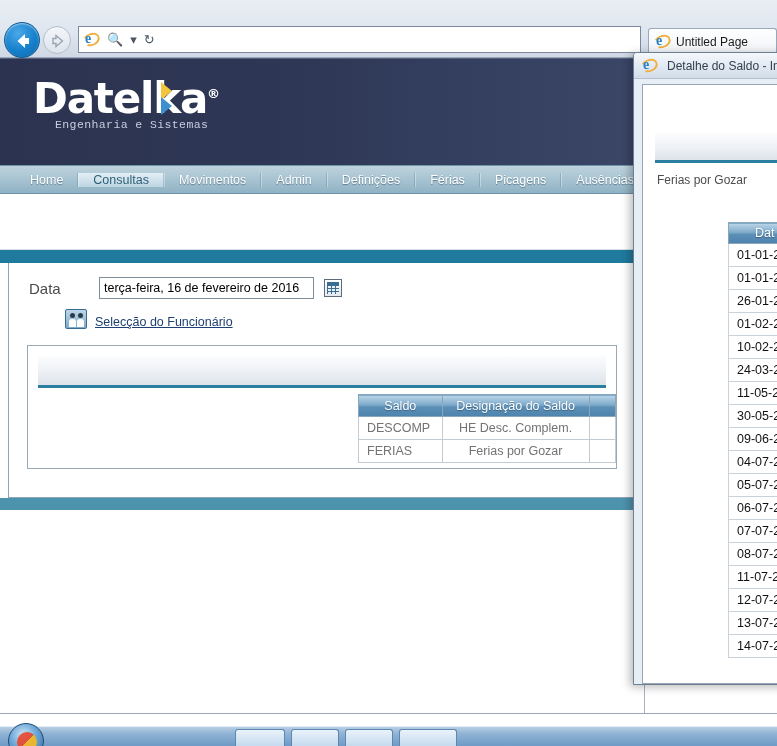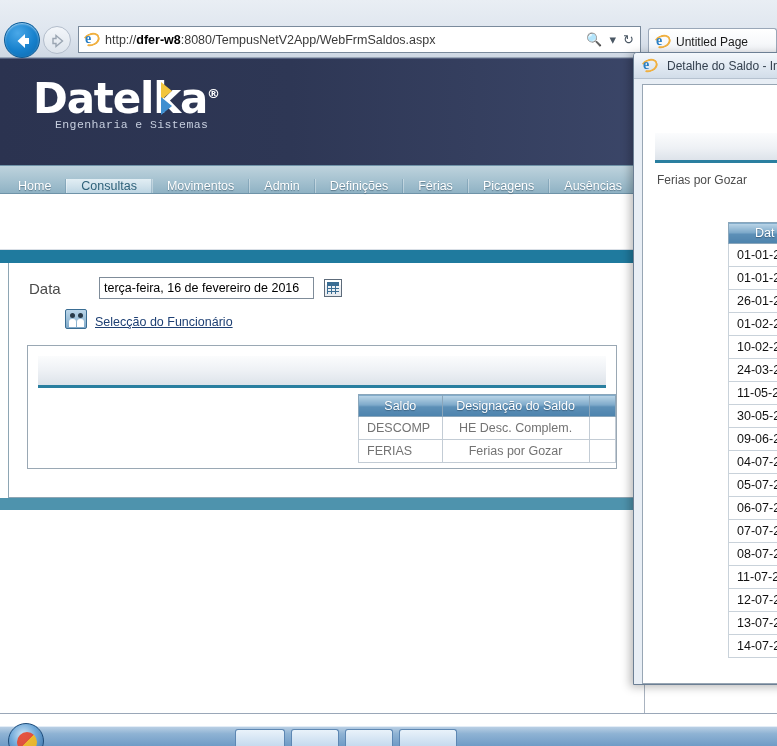--- a/index.html
+++ b/index.html
@@ -173,22 +173,22 @@
     font-family: Liberation Mono, monospace;
   }
 
   
   #app-nav {
     height: 29px;
     background: linear-gradient(to bottom, #bed3dd 0%, #a7c3d1 50%, #8fb2c4 100%);
     border-top: 1px solid #6f93a8;
     border-bottom: 1px solid #6f93a8;
     display: flex;
-    align-items: flex-end;
-    padding-left: 4px;
+    align-items: center;
+    padding-left: 16px;
   }
   .nav-item {
     display: flex; align-items: center;
     padding: 0 14px;
     font-size: 12.5px;
     color: #ffffff;
     text-shadow: 0 1px 1px rgba(40,70,90,.55);
     border-left: 1px solid rgba(255,255,255,.35);
     border-right: 1px solid rgba(90,130,155,.35);
     cursor: pointer;
@@ -483,21 +483,20 @@
     <svg width="18" height="18" viewBox="0 0 18 18">
       <path d="M7 3.5 L13.5 9 L7 14.5 L7 11.5 L4 11.5 L4 6.5 L7 6.5 Z" fill="none" stroke="#9aa5b2" stroke-width="1.4"></path>
     </svg>
   </div>
 
   <div id="address-bar">
     <span class="ie-glyph">
       <span class="e-ring"></span>
         <span class="e-body">e</span>
     </span>
-    <span id="url-text">http://<b>dfer-w8</b>:8080/TempusNetV2App/WebFrmSaldos.aspx</span>
     <span class="addr-icons">
       <span>🔍</span>
       <span>▾</span>
       <span>↻</span>
     </span>
   </div>
 
   <div id="tab-untitled">
     <span class="ie-glyph">
       <span class="e-ring"></span>

